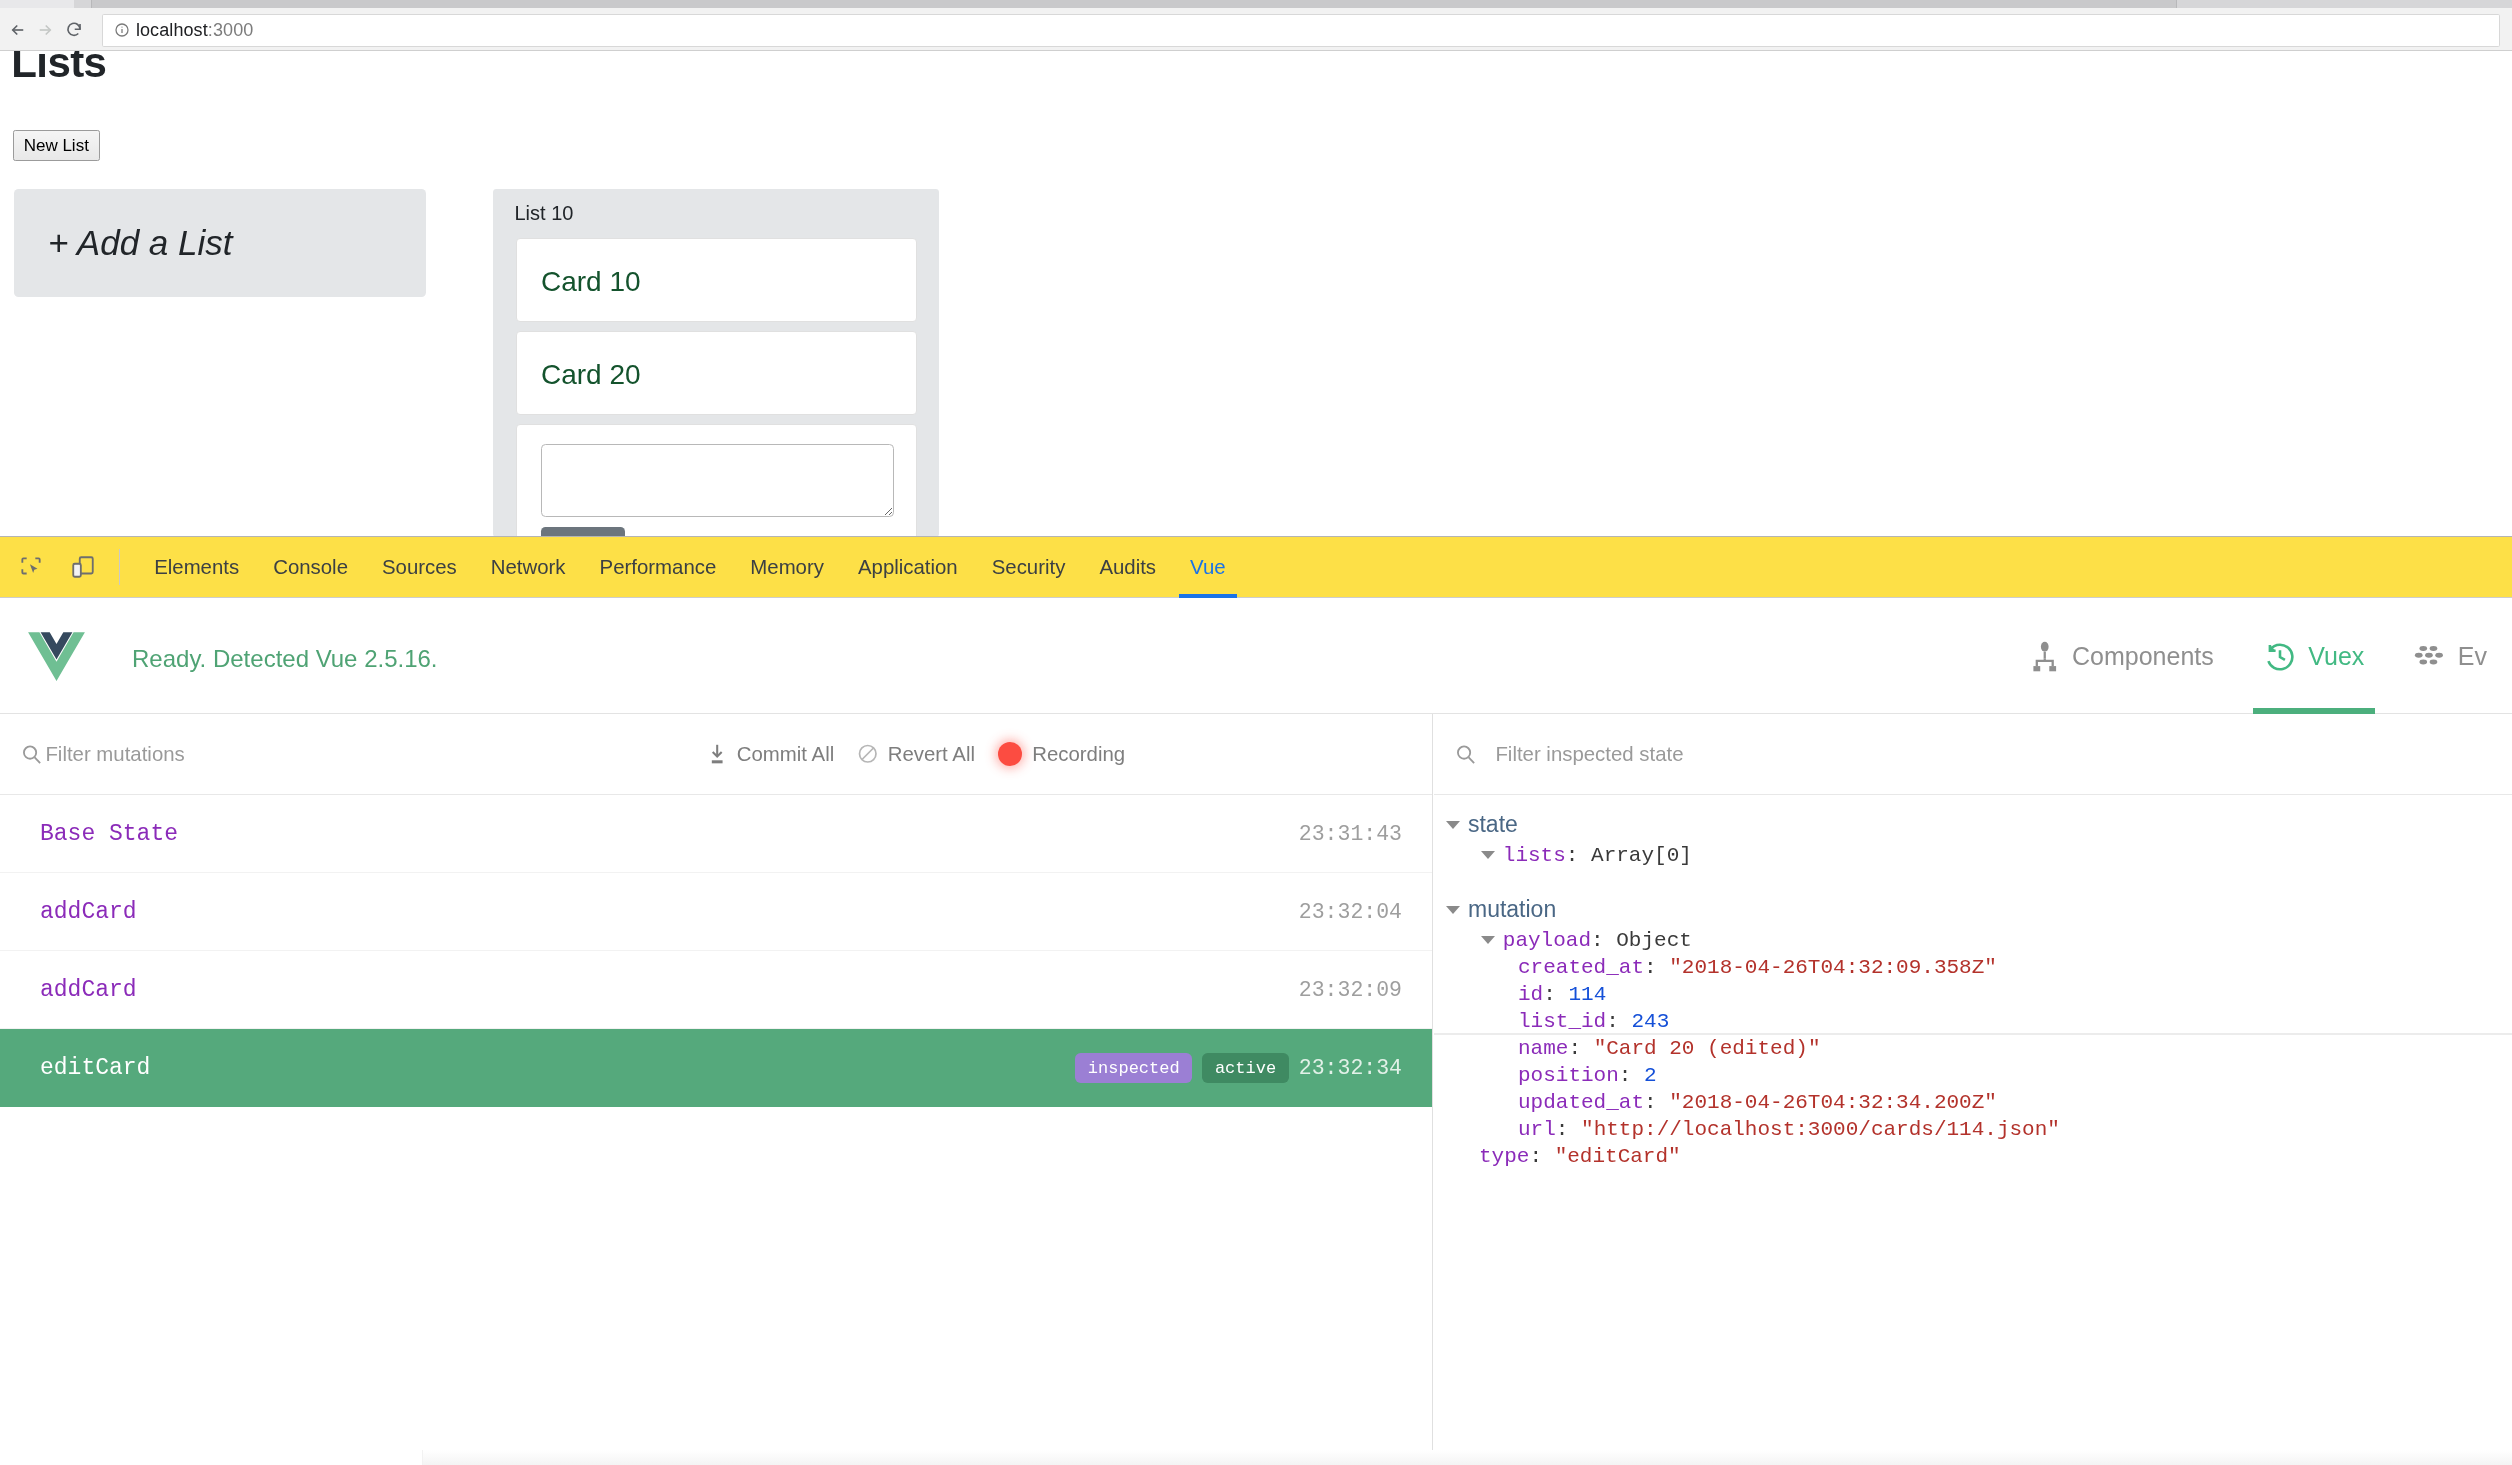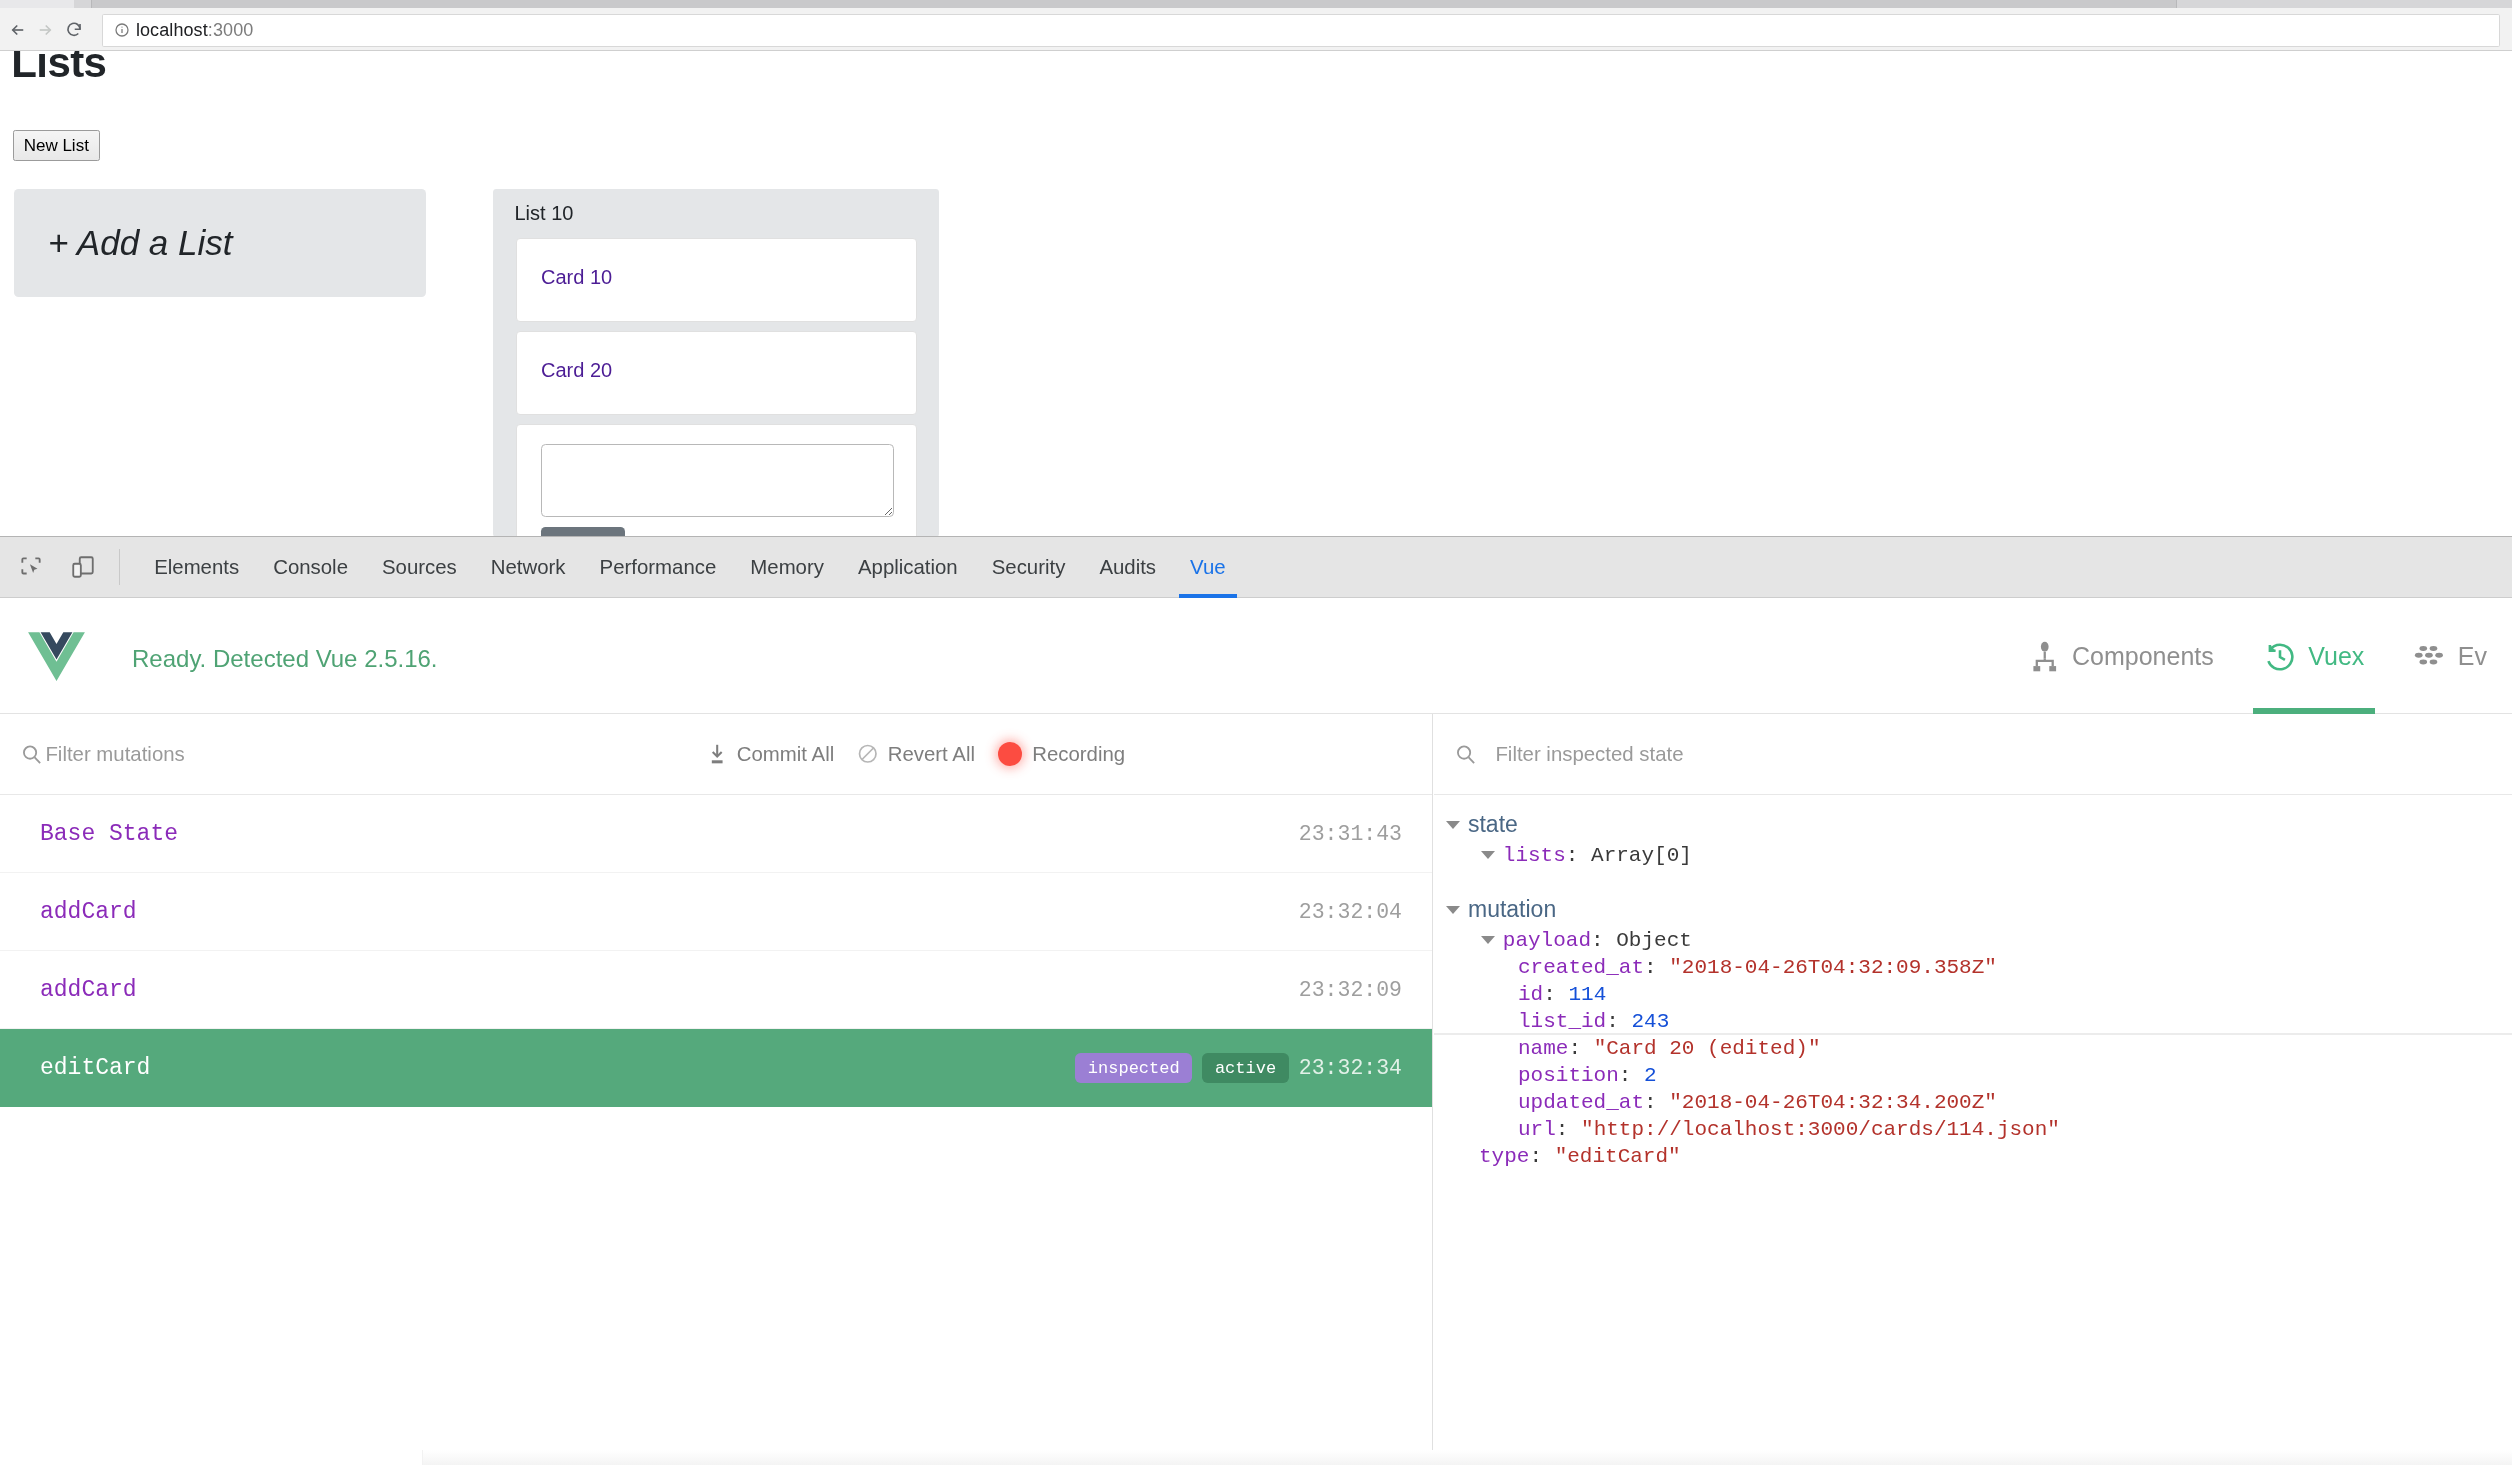--- a/index.html
+++ b/index.html
@@ -102,21 +102,21 @@
   #list-column-title {
     position: absolute; left: 21.5px; top: 12.5px;
     font-size: 20px; color: #212529; font-weight: normal;
   }
   .card {
     position: absolute; left: 23px; width: 401px; height: 84px;
     background: #ffffff; border: 1.1px solid #e0e0e0; border-radius: 4px;
   }
   .card-label {
     position: absolute; left: 24px; top: 27px;
-    font-size: 20px; color: #4c1d95;
+    font-size: 28px; color: #14532d;
   }
   #card-0 { top: 49px; }
   #card-1 { top: 142px; }
   #new-card-form {
     position: absolute; left: 23px; top: 235px;
     width: 401px; height: 142px;
     background: #ffffff; border: 1.1px solid #e0e0e0; border-radius: 4px;
   }
   #new-card-textarea {
     position: absolute; left: 24px; top: 19px;
@@ -135,21 +135,21 @@
   }
 
   
   #devtools {
     position: absolute; left: 0; top: 536px; width: 2512px; height: 929px;
     background: #ffffff;
     border-top: 1.7px solid #b4b4b4;
   }
   #dt-tabbar {
     position: absolute; left: 0; top: 0; width: 2512px; height: 61px;
-    background: #e5e5e5;
+    background: #fde047;
     border-bottom: 1.1px solid #cdcdcd;
     display: flex; align-items: center; text-align: center;
   }
   .dt-icon-btn {
     width: 42px; height: 42px; margin-left: 10.2px;
     display: flex; align-items: center; justify-content: center;
     color: #6e6e6e;
   }
   #dt-sep {
     width: 1.1px; height: 36px; background: #c9c9c9; margin: 0 17px 0 14.7px;

